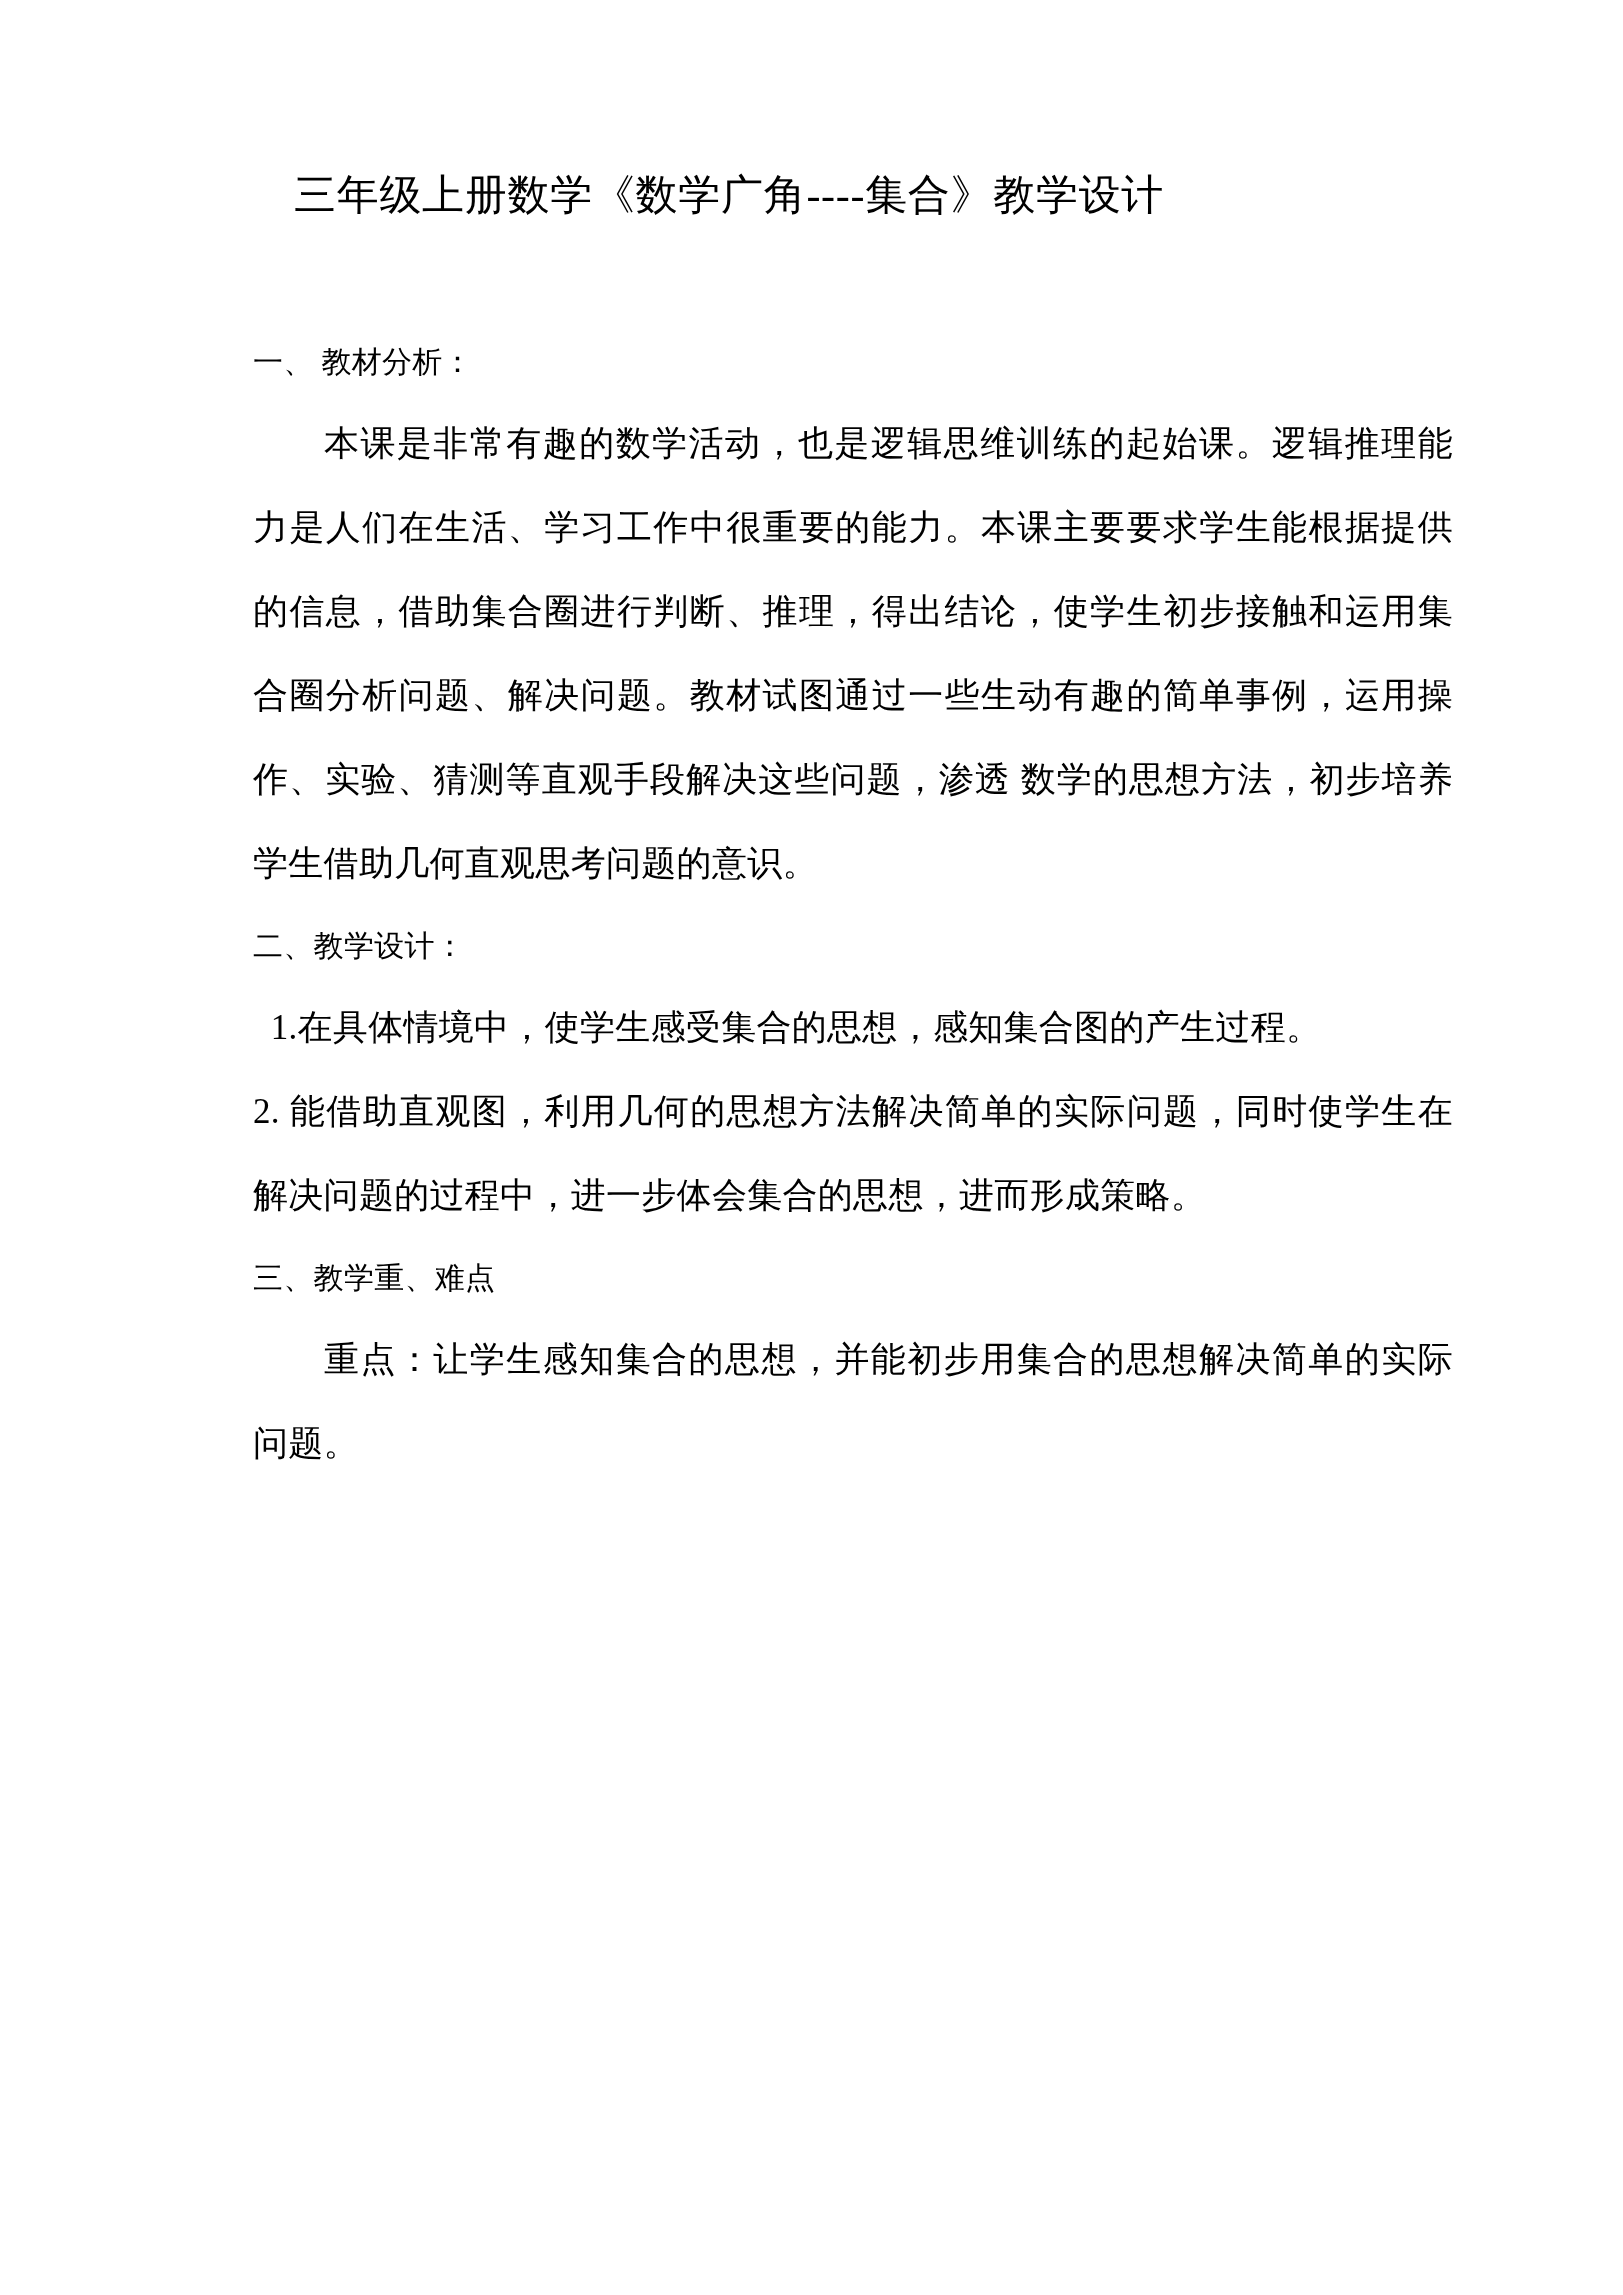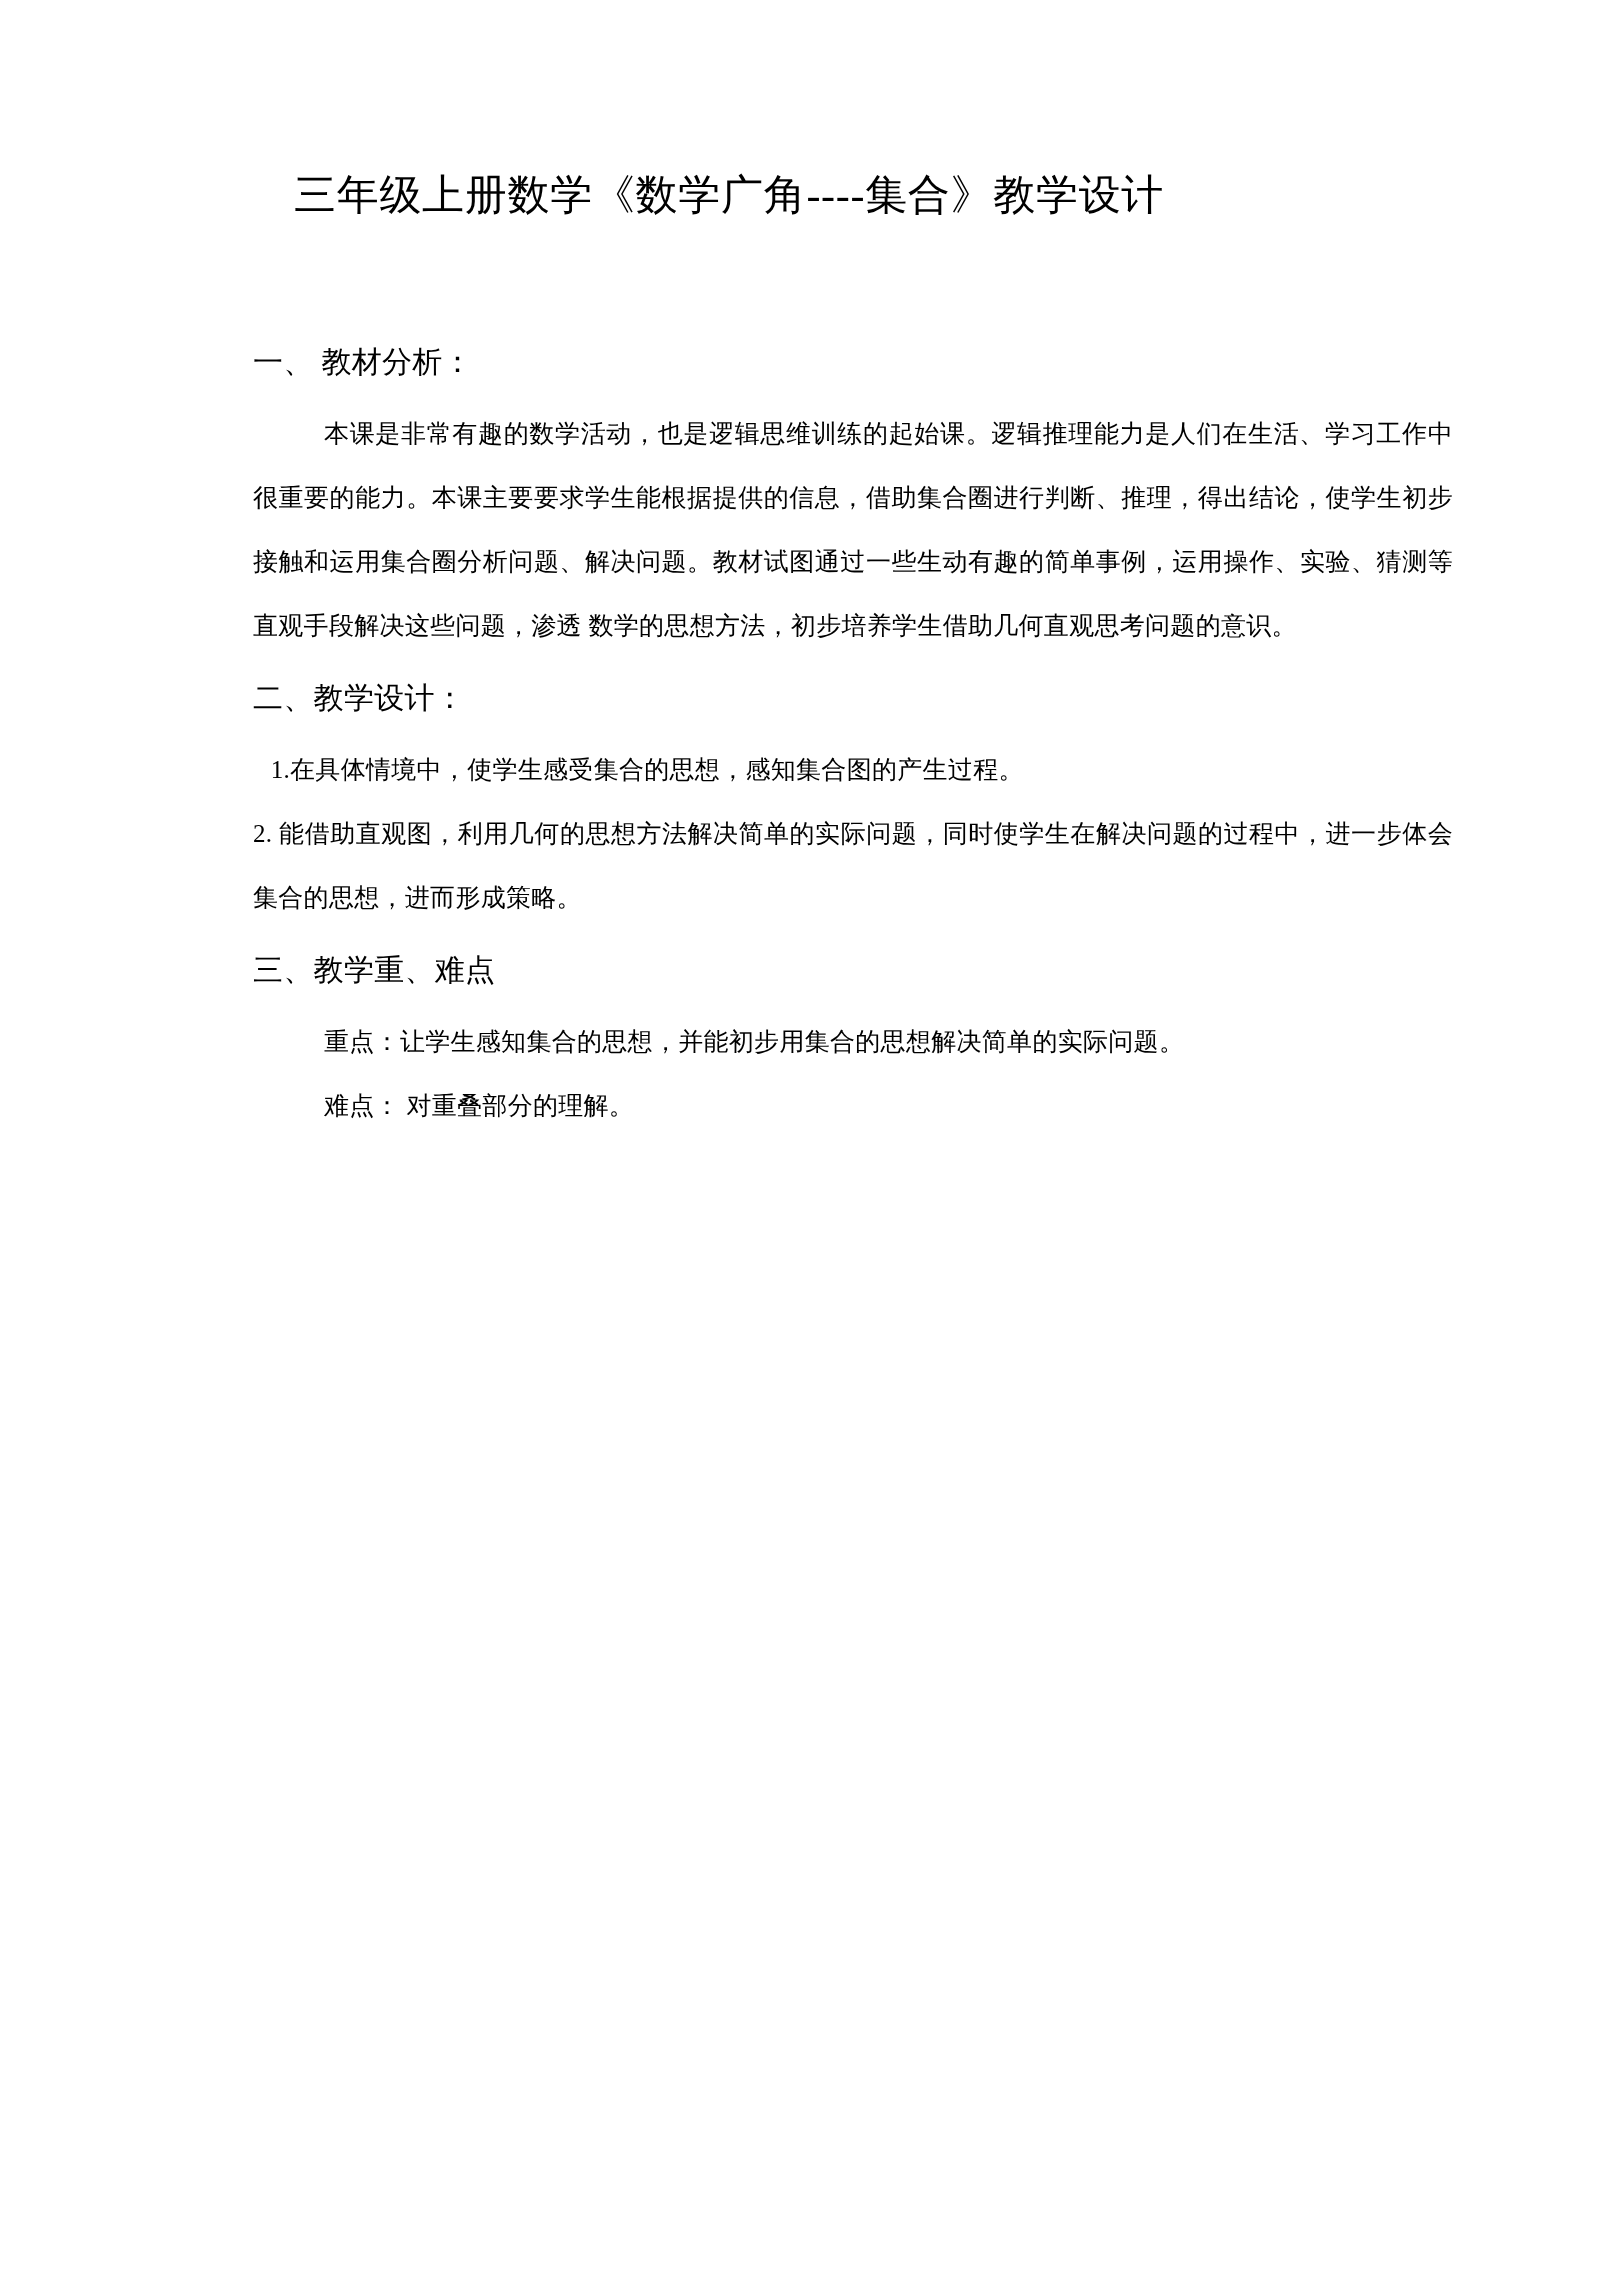--- a/index.html
+++ b/index.html
@@ -32,22 +32,22 @@
     font-size: 42px;
     line-height: 1.2;
     font-weight: normal;
     text-align: left;
     margin: 0 0 0 41px;
     letter-spacing: 0.7px;
     white-space: nowrap;
   }
   .spacer-lg { height: 102px; }
   .para {
-    font-size: 25px;
-    line-height: 64px;
+    font-size: 35px;
+    line-height: 84px;
     margin: 0;
     text-align: justify;
     text-justify: inter-ideograph;
     letter-spacing: 0.3px;
   }
   .indent-2 { text-indent: 71px; }
   .indent-1 { text-indent: 17.7px; }
   .heading {
     font-size: 30px;
     line-height: 80px;
@@ -74,17 +74,16 @@
 
     <p class="para indent-1">1.在具体情境中，使学生感受集合的思想，感知集合图的产生过程。</p>
 
     <p class="para">2.  能借助直观图，利用几何的思想方法解决简单的实际问题，同时使学生在解决问题的过程中，进一步体会集合的思想，进而形成策略。</p>
 
 
     <p class="heading">三、教学重、难点</p>
 
     <p class="para indent-2">重点：让学生感知集合的思想，并能初步用集合的思想解决简单的实际问题。</p>
 
-    <p class="para indent-2">难点：  对重叠部分的理解。</p>
 
   </div>
 </div>
 
 
 </body></html>

